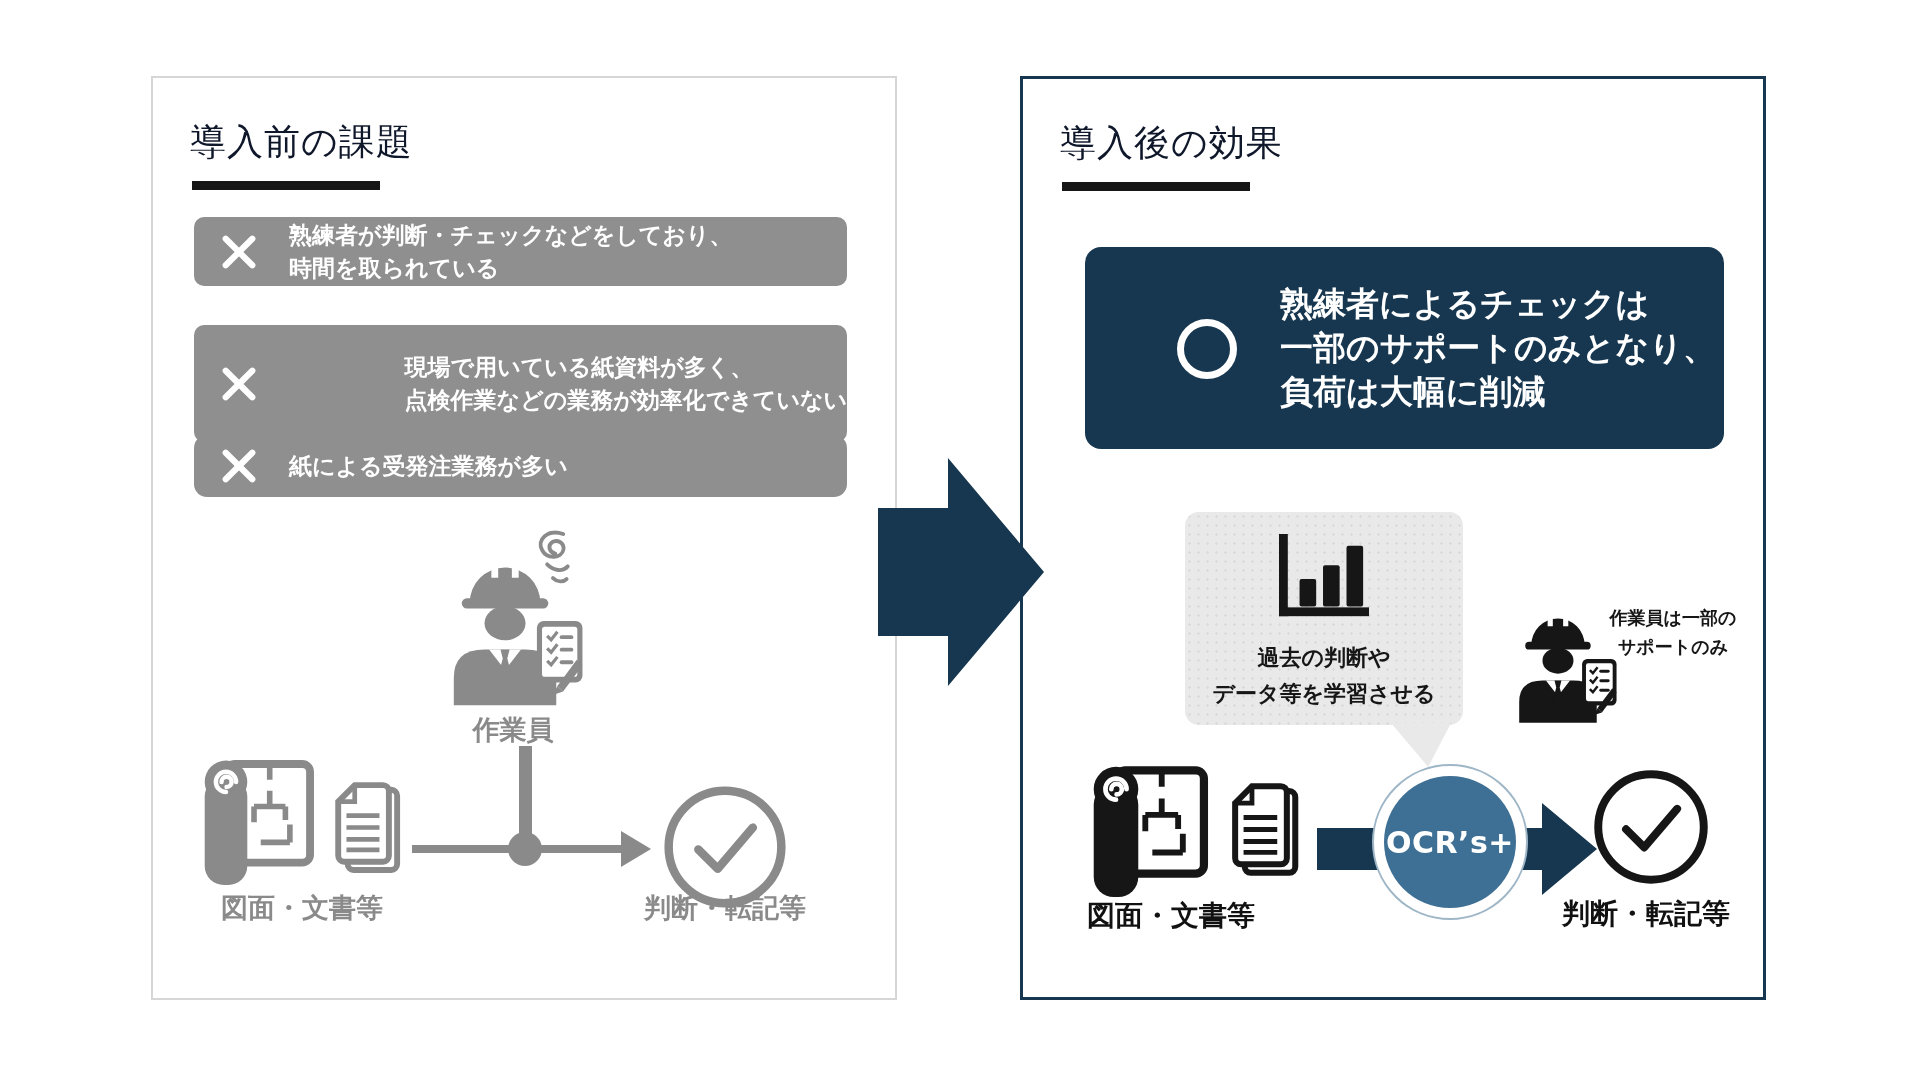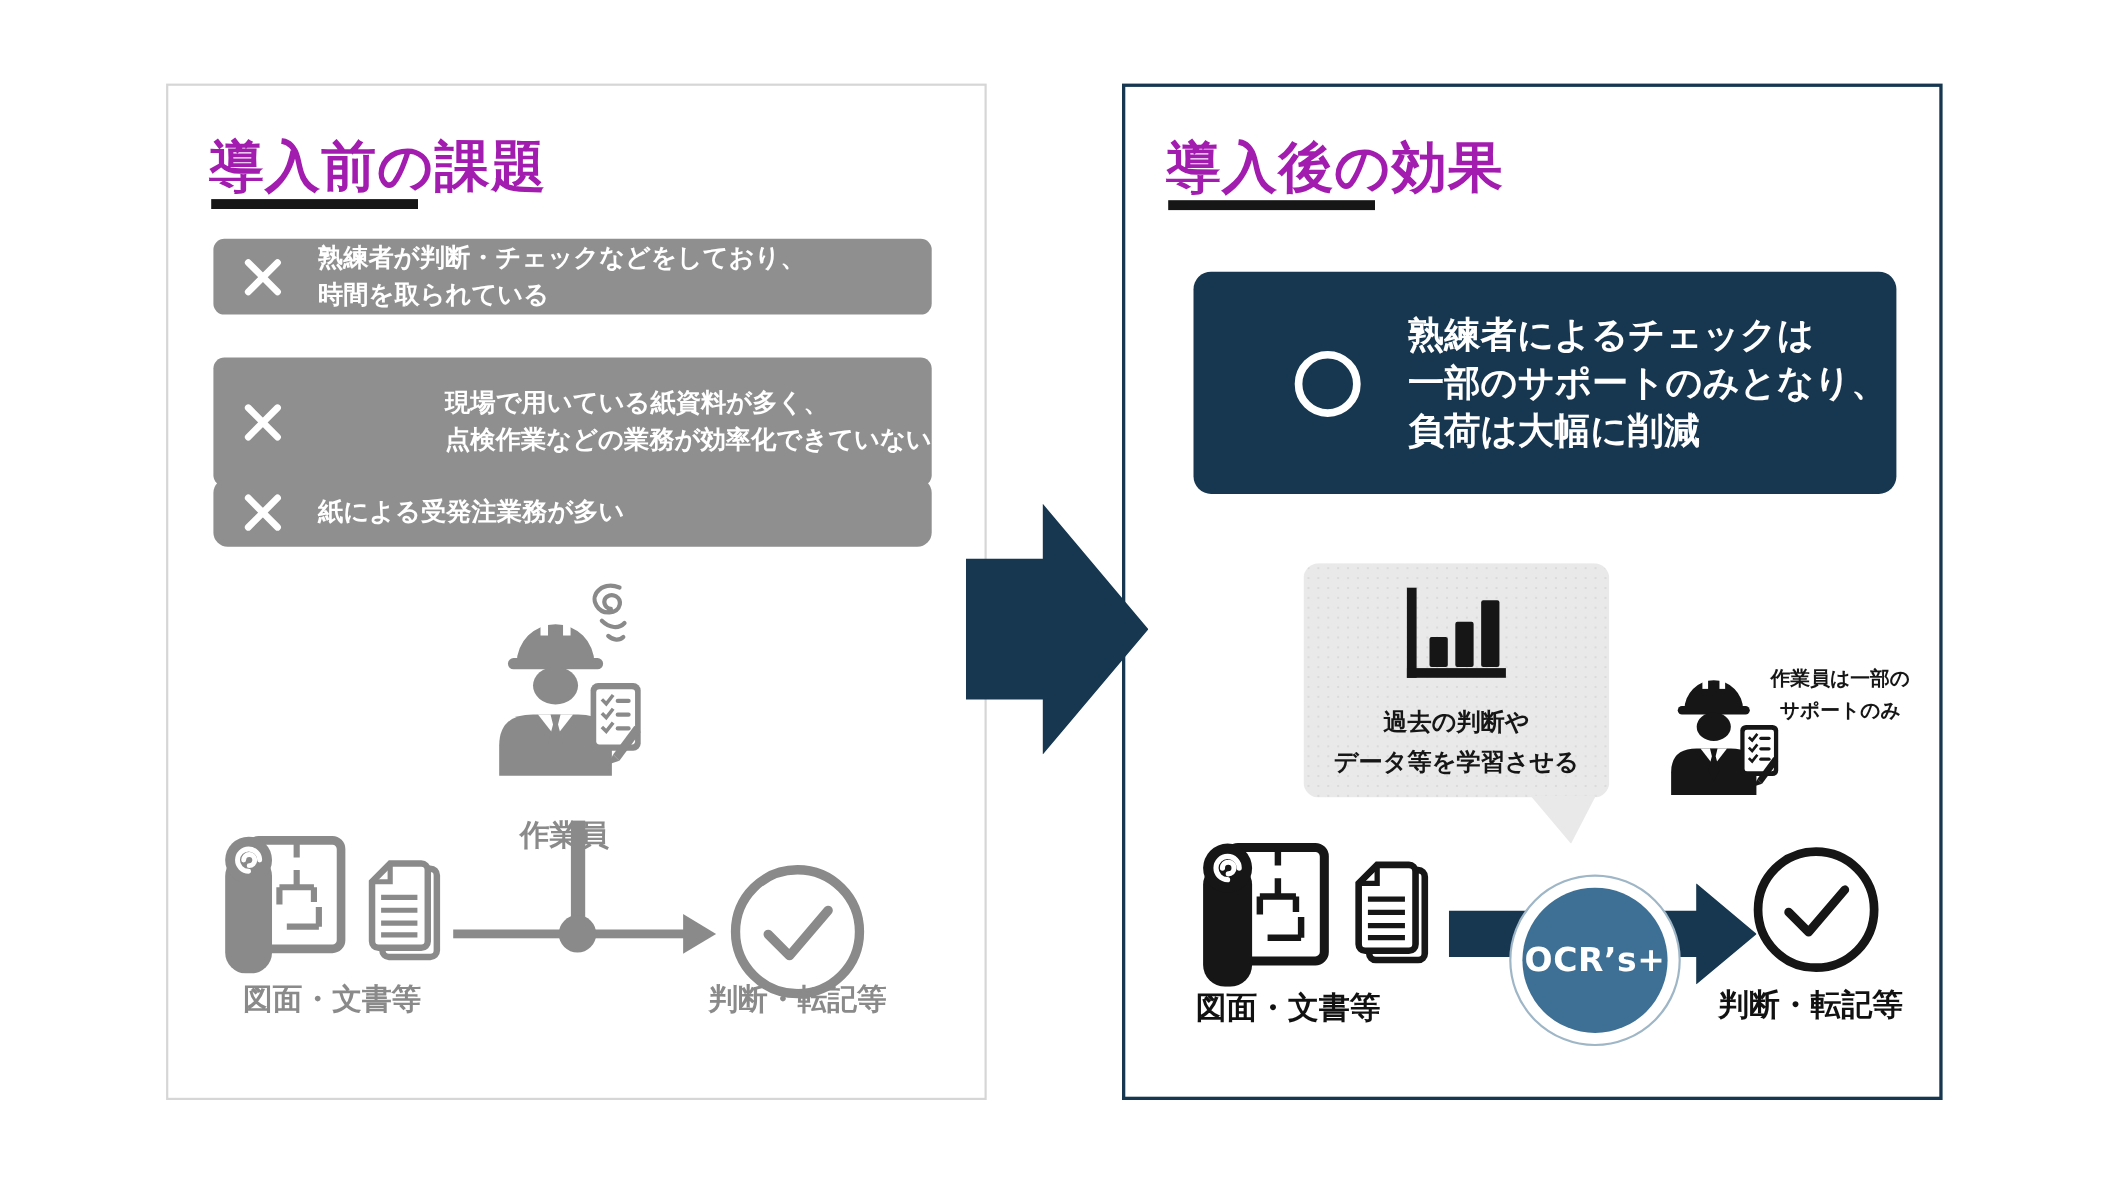--- a/index.html
+++ b/index.html
@@ -6,37 +6,37 @@
     --navy:#16374F; --issue-gray:#8F8F8F; --muted:#8A8A8A;
     --ocr-blue:#3E6F94; --callout:#E9E9E9; --ink:#161616;
   }
   *{margin:0;padding:0;box-sizing:border-box;}
   html,body{width:1920px;height:1081px;background:#ffffff;overflow:hidden;
     font-family:"DejaVu Sans","Liberation Sans",sans-serif;}
   .stage{position:relative;width:1920px;height:1081px;background:#fff;}
   .panel{position:absolute;top:76px;width:746px;height:924px;background:#fff;}
   .panel-left{left:151px;border:2px solid #D6D6D6;}
   .panel-right{left:1020px;border:3px solid var(--navy);}
-  .panel-title{position:absolute;left:37px;top:40px;font-size:50px;font-weight:700;
-    color:#a21caf;letter-spacing:1px;white-space:nowrap;}
+  .panel-title{position:absolute;left:37px;top:40px;font-size:36px;font-weight:400;
+    color:#0f172a;letter-spacing:1px;white-space:nowrap;}
   .title-underline{position:absolute;left:39px;top:103px;width:188px;height:9px;background:#161616;}
 
   
   .issue-box{position:absolute;left:41px;width:653px;background:var(--issue-gray);
     border-radius:10px;display:flex;align-items:center;}
   .issue-1{top:139px;height:69px;} .issue-2{top:247px;height:117px;justify-content:flex-end;} .issue-3{top:357px;height:62px;border-radius:13px;}
   .cross-wrap{position:absolute;left:26px;width:38px;height:38px;top:50%;transform:translateY(-50%);}
   .issue-text{margin-left:95px;color:#fff;font-size:23px;font-weight:700;line-height:33px;}
   .pre{white-space:pre-line;}
 
   
   .abs{position:absolute;}
   .worker-gray{color:var(--muted);}
   .ink-black{color:var(--ink);}
-  .worker-label{position:absolute;left:280px;top:663px;width:160px;text-align:center;
+  .worker-label{position:absolute;left:280px;top:634px;width:160px;text-align:center;
     font-size:27px;font-weight:600;color:var(--muted);}
   .v-bar{position:absolute;left:366px;top:668px;width:13px;height:98px;background:var(--muted);}
   .node-circle{position:absolute;left:355px;top:754px;width:34px;height:34px;border-radius:50%;background:var(--muted);}
   .h-line{position:absolute;left:259px;top:767px;width:212px;height:8px;background:var(--muted);}
   .gray-arrowhead{position:absolute;left:468px;top:753px;width:0;height:0;
     border-left:30px solid var(--muted);border-top:18px solid transparent;border-bottom:18px solid transparent;}
   .bottom-label{position:absolute;width:240px;text-align:center;font-size:27px;font-weight:600;color:var(--muted);white-space:nowrap;}
   .bottom-label-dark{position:absolute;width:240px;text-align:center;font-size:28px;font-weight:700;color:#111;white-space:nowrap;}
 
   
@@ -53,21 +53,21 @@
     background-image:radial-gradient(circle,#DADADA 1.2px,transparent 1.4px);background-size:9px 9px;}
   .chart-wrap{position:absolute;left:50%;transform:translateX(-50%);top:22px;width:98px;height:90px;}
   .callout-text{position:absolute;top:128px;width:100%;text-align:center;
     font-size:22px;font-weight:700;color:var(--ink);line-height:36px;}
   .callout-tail{position:absolute;left:368px;top:644px;width:60px;height:44px;background:var(--callout);
     clip-path:polygon(0 0,100% 0,62% 100%);z-index:2;}
   .worker-note{position:absolute;left:560px;top:524px;width:180px;text-align:center;
     font-size:18px;font-weight:700;color:var(--ink);line-height:29px;z-index:2;}
   .navy-arrow{position:absolute;left:294px;top:724px;width:280px;height:92px;background:var(--navy);z-index:1;
     clip-path:polygon(0 25px,225px 25px,225px 0,100% 46px,225px 92px,225px 67px,0 67px);}
-  .ocr-outer{position:absolute;left:349px;top:716px;width:156px;height:156px;border-radius:50%;
+  .ocr-outer{position:absolute;left:349px;top:685px;width:156px;height:156px;border-radius:50%;
     background:#fff;border:2px solid #9FB6C7;display:flex;align-items:center;justify-content:center;z-index:3;}
   .ocr-inner{width:132px;height:132px;border-radius:50%;background:var(--ocr-blue);
     display:flex;align-items:center;justify-content:center;}
   .ocr-label{color:#fff;font-size:30px;font-weight:700;letter-spacing:0.5px;white-space:nowrap;}
   svg{display:block;width:100%;height:100%;}
 </style>
 </head>
 <body>
 
 <div class="stage">

